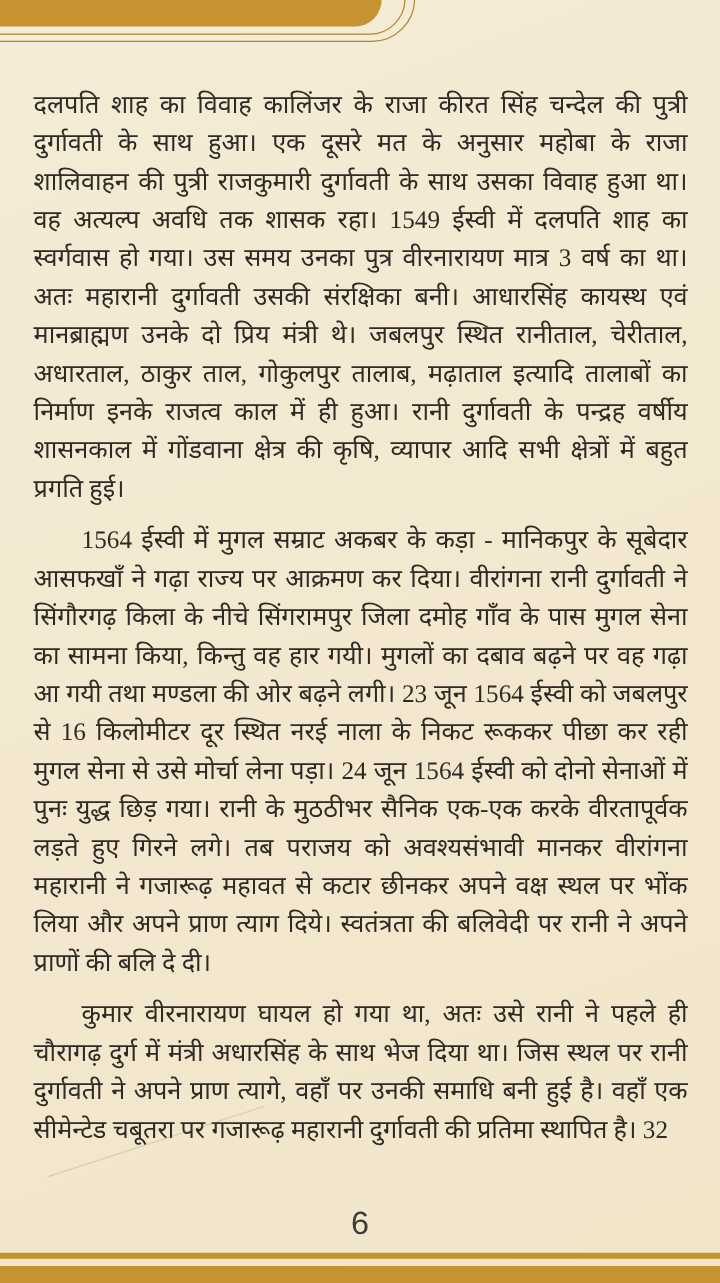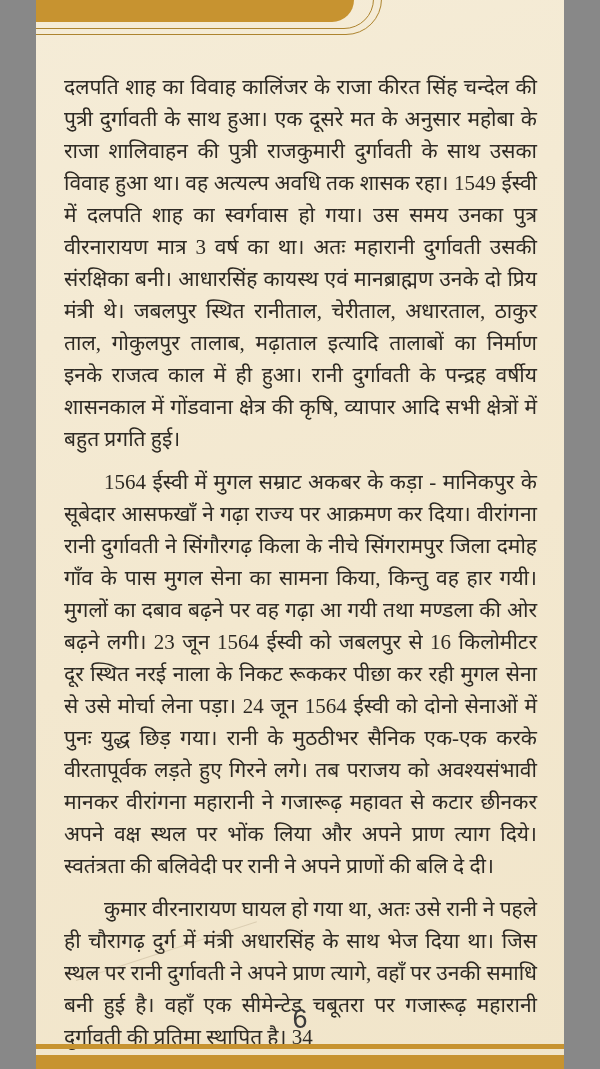--- a/index.html
+++ b/index.html
@@ -3,21 +3,21 @@
 <meta charset="utf-8">
 <style>
   html, body {
     margin: 0;
     padding: 0;
     background: #888;
     font-family: "Liberation Sans", "DejaVu Sans", sans-serif;
   }
   .page {
     position: relative;
-    width: 528px;
+    width: 600px;
     height: 1069px;
     margin: 0 auto;
     background: linear-gradient(160deg, #f5ecd7 0%, #f3e8cf 55%, #f1e5ca 100%);
     overflow: hidden;
   }
   
   .gold-tab {
     position: absolute;
     top: 0;
     left: 0;
@@ -109,21 +109,21 @@
 
 <div class="page">
 
   <div class="tab-outline outer"></div>
   <div class="tab-outline inner"></div>
   <div class="gold-tab"></div>
 
   <div class="text-block">
     <p>दलपति शाह का विवाह कालिंजर के राजा कीरत सिंह चन्देल की पुत्री दुर्गावती के साथ हुआ। एक दूसरे मत के अनुसार महोबा के राजा शालिवाहन की पुत्री राजकुमारी दुर्गावती के साथ उसका विवाह हुआ था। वह अत्यल्प अवधि तक शासक रहा। 1549 ईस्वी में दलपति शाह का स्वर्गवास हो गया। उस समय उनका पुत्र वीरनारायण मात्र 3 वर्ष का था। अतः महारानी दुर्गावती उसकी संरक्षिका बनी। आधारसिंह कायस्थ एवं मानब्राह्मण उनके दो प्रिय मंत्री थे। जबलपुर स्थित रानीताल, चेरीताल, अधारताल, ठाकुर ताल, गोकुलपुर तालाब, मढ़ाताल इत्यादि तालाबों का निर्माण इनके राजत्व काल में ही हुआ। रानी दुर्गावती के पन्द्रह वर्षीय शासनकाल में गोंडवाना क्षेत्र की कृषि, व्यापार आदि सभी क्षेत्रों में बहुत प्रगति हुई।</p>
     <p class="indented">1564 ईस्वी में मुगल सम्राट अकबर के कड़ा - मानिकपुर के सूबेदार आसफखाँ ने गढ़ा राज्य पर आक्रमण कर दिया। वीरांगना रानी दुर्गावती ने सिंगौरगढ़ किला के नीचे सिंगरामपुर जिला दमोह गाँव के पास मुगल सेना का सामना किया, किन्तु वह हार गयी। मुगलों का दबाव बढ़ने पर वह गढ़ा आ गयी तथा मण्डला की ओर बढ़ने लगी। 23 जून 1564 ईस्वी को जबलपुर से 16 किलोमीटर दूर स्थित नरई नाला के निकट रूककर पीछा कर रही मुगल सेना से उसे मोर्चा लेना पड़ा। 24 जून 1564 ईस्वी को दोनो सेनाओं में पुनः युद्ध छिड़ गया। रानी के मुठठीभर सैनिक एक-एक करके वीरतापूर्वक लड़ते हुए गिरने लगे। तब पराजय को अवश्यसंभावी मानकर वीरांगना महारानी ने गजारूढ़ महावत से कटार छीनकर अपने वक्ष स्थल पर भोंक लिया और अपने प्राण त्याग दिये। स्वतंत्रता की बलिवेदी पर रानी ने अपने प्राणों की बलि दे दी।</p>
-    <p class="indented">कुमार वीरनारायण घायल हो गया था, अतः उसे रानी ने पहले ही चौरागढ़ दुर्ग में मंत्री अधारसिंह के साथ भेज दिया था। जिस स्थल पर रानी दुर्गावती ने अपने प्राण त्यागे, वहाँ पर उनकी समाधि बनी हुई है। वहाँ एक सीमेन्टेड चबूतरा पर गजारूढ़ महारानी दुर्गावती की प्रतिमा स्थापित है। 34</p>
+    <p class="indented">कुमार वीरनारायण घायल हो गया था, अतः उसे रानी ने पहले ही चौरागढ़ दुर्ग में मंत्री अधारसिंह के साथ भेज दिया था। जिस स्थल पर रानी दुर्गावती ने अपने प्राण त्यागे, वहाँ पर उनकी समाधि बनी हुई है। वहाँ एक सीमेन्टेड चबूतरा पर गजारूढ़ महारानी दुर्गावती की प्रतिमा स्थापित है। 32</p>
   </div>
 
   <div class="crease"></div>
 
   <div class="page-number">6</div>
   <div class="bottom-rule"></div>
   <div class="bottom-band"></div>
 
 </div>
 

